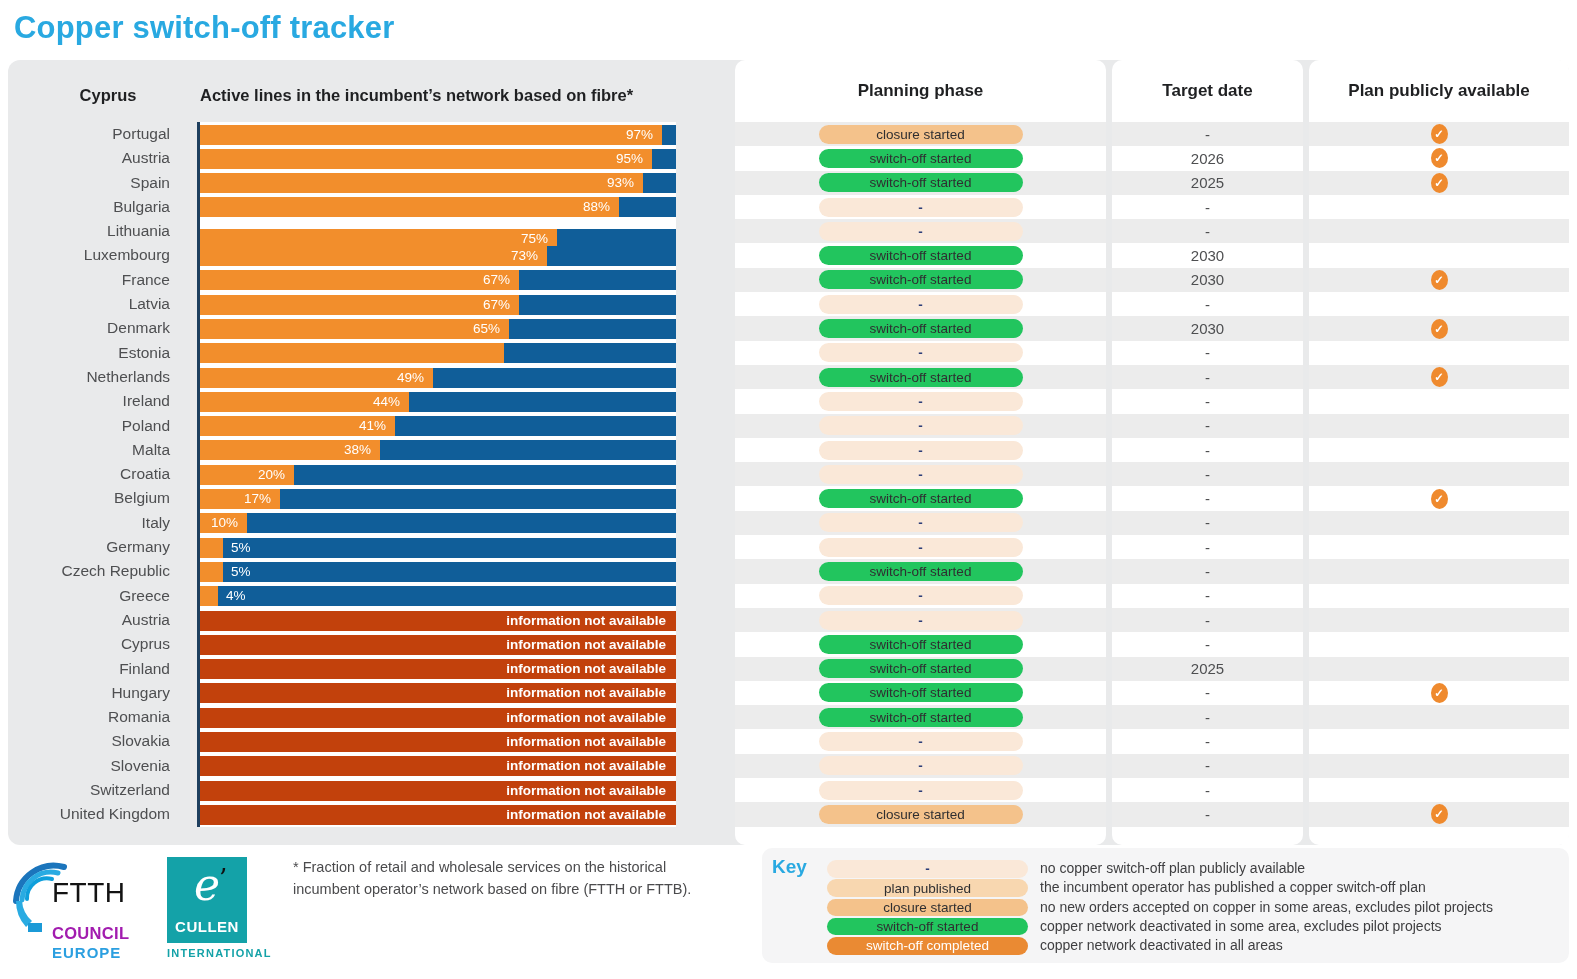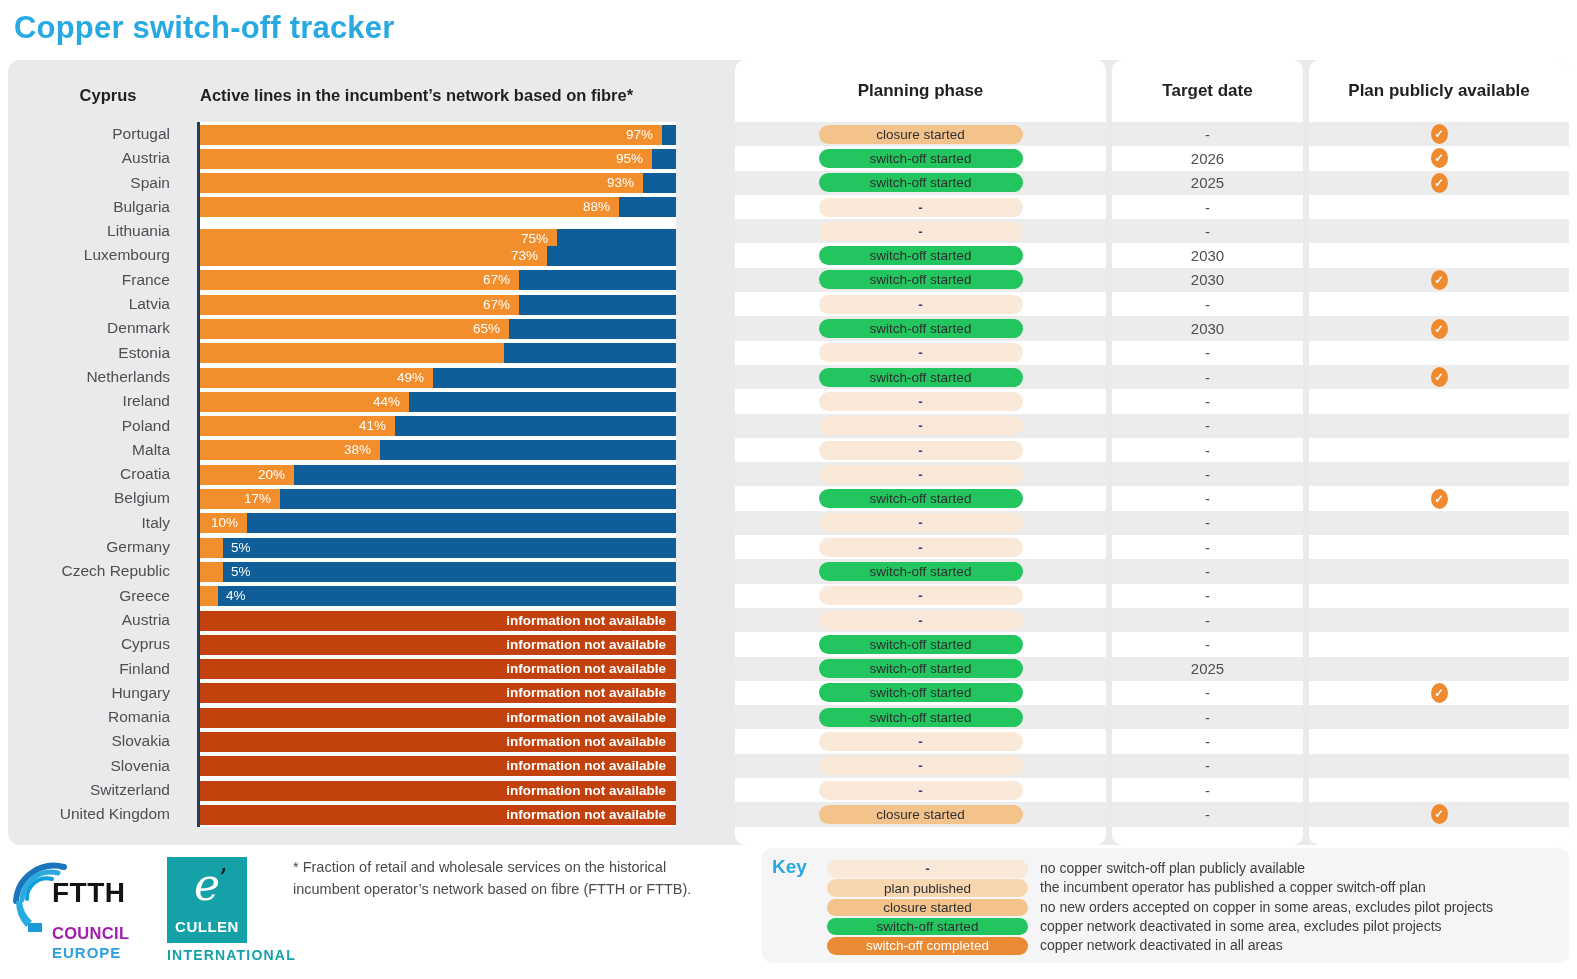--- a/index.html
+++ b/index.html
@@ -47,31 +47,31 @@
   .pill.completed{background:#EA8A33;color:#ffffff;}
 
   .target-txt{font-size:15px;color:#4E4F51;}
   .check{width:17px;height:20px;border-radius:50%;background:#EF8A2E;display:flex;align-items:center;justify-content:center;
          color:#fff;font-size:11.5px;font-weight:700;}
 
   
   .footer{position:absolute;left:0;top:845px;width:1577px;height:134px;}
   .ftth-logo{position:absolute;left:10px;top:12px;width:140px;height:110px;}
   .ftth-text{position:absolute;left:42px;top:22px;line-height:1;}
-  .ftth-l1{font-size:28px;font-weight:700;color:#131313;letter-spacing:.5px;}
+  .ftth-l1{font-size:28px;font-weight:400;color:#131313;letter-spacing:.5px;}
   .ftth-l2{font-size:16.5px;font-weight:800;color:#a21caf;margin-top:18px;letter-spacing:.3px;}
   .ftth-l3{font-size:15px;font-weight:800;color:#2B9FE0;margin-top:3px;letter-spacing:1px;}
 
   .cullen-logo{position:absolute;left:167px;top:12px;width:84px;}
   .cullen-box{width:80px;height:86px;background:#14A2A8;display:flex;flex-direction:column;align-items:center;justify-content:flex-end;position:relative;}
   .cullen-e{position:absolute;top:2px;left:0;width:80px;text-align:center;font-family:"DejaVu Serif",serif;font-style:italic;
             font-size:44px;color:#ffffff;}
   .cullen-tick{position:absolute;top:6px;left:52px;font-size:26px;color:#101010;font-family:"DejaVu Serif",serif;}
   .cullen-name{color:#ffffff;font-weight:700;font-size:15px;letter-spacing:.5px;margin-bottom:8px;}
-  .cullen-sub{margin-top:4px;text-align:center;color:#14A2A8;font-size:14px;letter-spacing:1.2px;font-weight:700;}
+  .cullen-sub{margin-top:4px;text-align:center;color:#14A2A8;font-size:11px;letter-spacing:1.2px;font-weight:700;}
 
   .footnote{position:absolute;left:293px;top:12px;width:430px;font-size:14.5px;color:#4B4B4D;line-height:1.5;}
 
   .key-panel{position:absolute;left:762px;top:3px;width:807px;height:115px;background:#F5F5F6;border-radius:10px;}
   .key-label{position:absolute;left:10px;top:8px;font-size:19px;font-weight:700;color:#29A9E1;}
   .key-row{position:absolute;left:65px;height:17.5px;display:flex;align-items:center;}
   .key-pill{width:201px;height:17.5px;border-radius:9px;display:flex;align-items:center;justify-content:center;
             font-size:13.5px;color:#2F2F31;}
   .key-desc{position:absolute;left:278px;height:17.5px;line-height:17.5px;font-size:14px;color:#3E3E40;white-space:nowrap;}
 </style>

